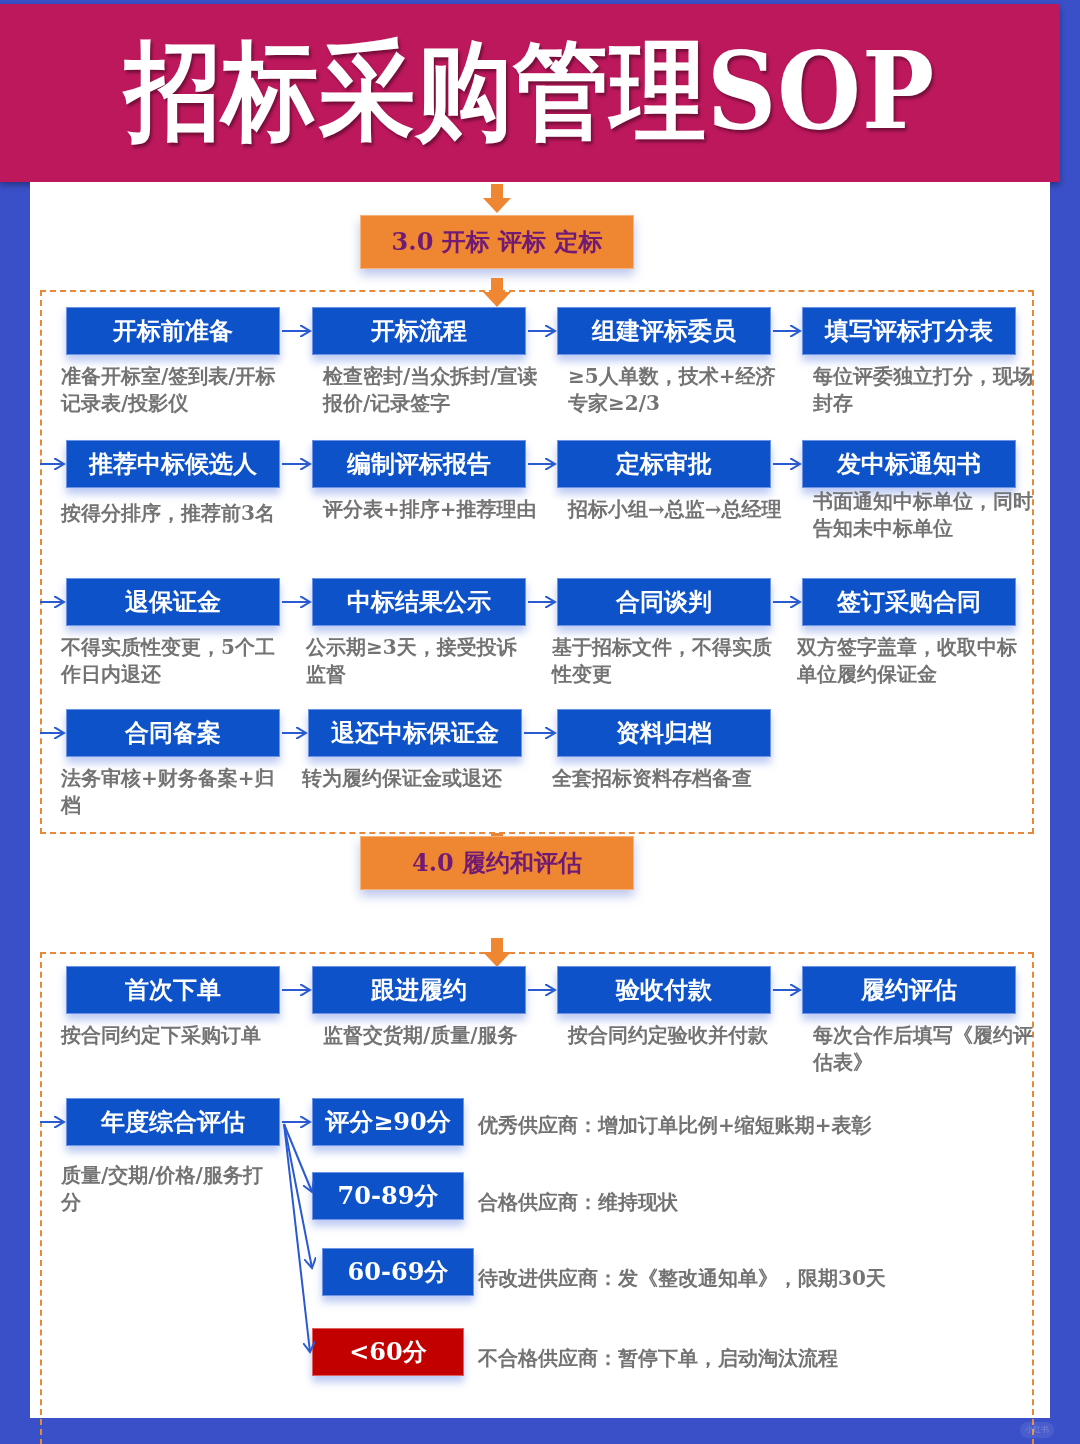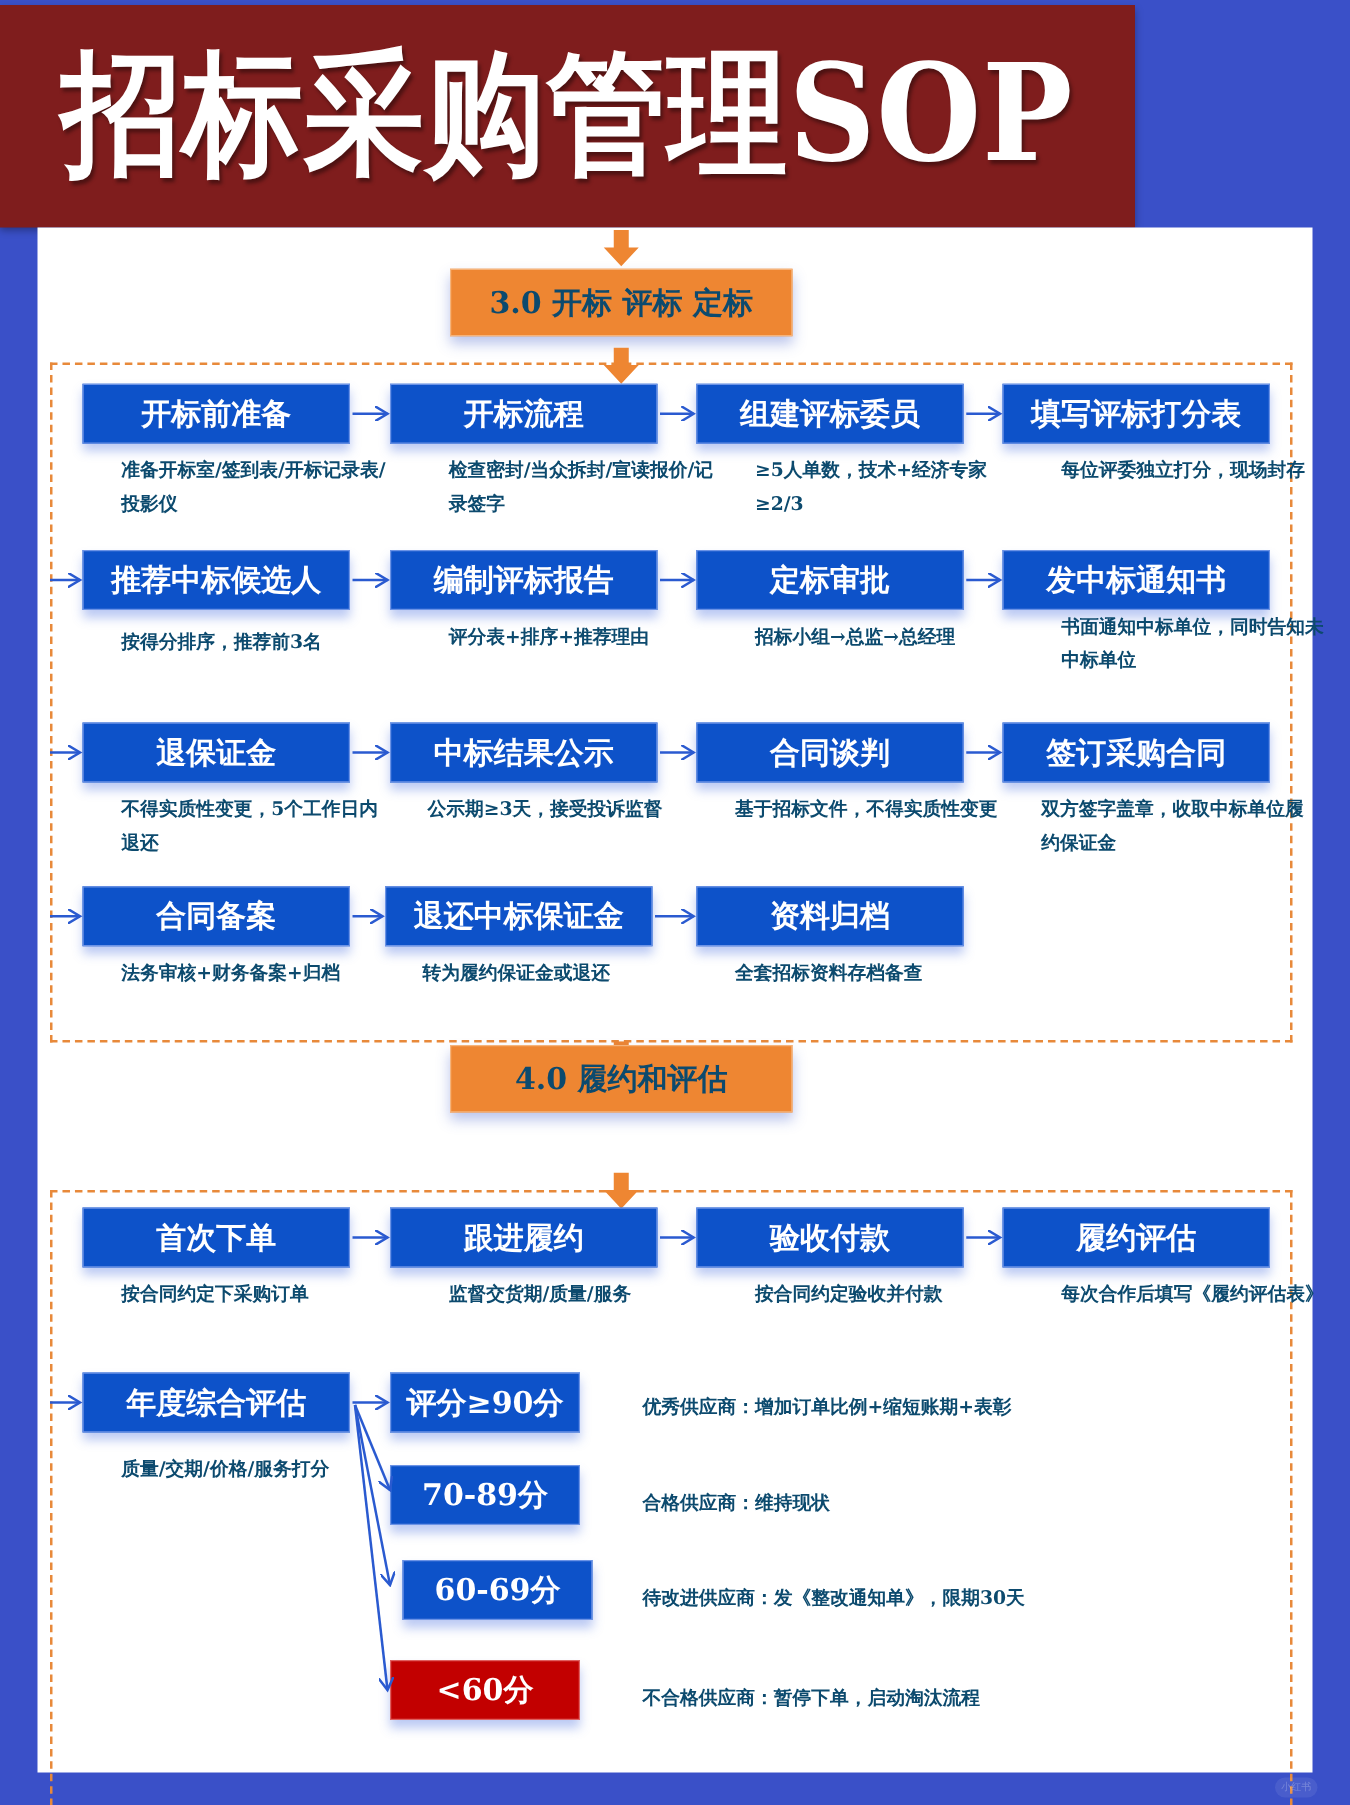--- a/index.html
+++ b/index.html
@@ -3,59 +3,59 @@
 <meta charset="utf-8">
 <style>
   * { box-sizing: border-box; margin: 0; padding: 0; }
   html, body { width: 1080px; height: 1444px; overflow: hidden; }
   body {
     background: #3a50c8;
     font-family: "DejaVu Serif", "Liberation Serif", serif;
     position: relative;
   }
   .header {
-    position: absolute; left: 0; top: 4px; width: 908px; height: 178px;
-    background: #7f1d1d;
+    position: absolute; left: 0; top: 4px; width: 1060px; height: 178px;
+    background: #be185d;
     box-shadow: 0 3px 6px rgba(0,0,0,0.35);
     display: flex; align-items: center; justify-content: center;
   }
   .header h1 {
     color: #ffffff; font-size: 96px; font-weight: bold; letter-spacing: 1px;
     text-shadow: 2px 3px 3px rgba(0,0,0,0.4);
     font-family: "DejaVu Serif", "Liberation Serif", serif;
     transform: scaleY(1.12);
   }
   .panel {
     position: absolute; left: 30px; top: 182px; width: 1020px; height: 1236px;
     background: #ffffff;
   }
   .dash-frame {
     position: absolute; border: 2px dashed #e8893a;
   }
   .stage {
-    position: absolute; background: #ee8632; color: #0c4a6e; font-weight: bold;
+    position: absolute; background: #ee8632; color: #701a75; font-weight: bold;
     font-size: 24px; display: flex; align-items: center; justify-content: center;
     box-shadow: 0 6px 10px rgba(60,90,200,0.35);
     border: 1px solid #f6b37a;
   }
   .down-arrow {
     position: absolute; width: 30px; height: 30px;
   }
   .step {
     position: absolute; width: 214px; height: 48px; background: #0d52c9;
     color: #fff; font-weight: bold; font-size: 24px;
     display: flex; align-items: center; justify-content: center;
     box-shadow: 0 6px 8px rgba(60,100,220,0.35);
     border: 1px solid #6c93e6;
   }
   .step.red { background: #c20000; border-color: #e06060; }
   .step.score { width: 152px; }
   .desc {
-    position: absolute; color: #0c4a6e; font-weight: bold; font-size: 15px;
-    line-height: 27px; width: 220px; margin-left: 36px;
+    position: absolute; color: #737373; font-weight: bold; font-size: 20px;
+    line-height: 27px; width: 220px;
   }
   .desc.wide { width: 560px; }
   .h-arrow, .l-arrow { position: absolute; }
   .watermark {
     position: absolute; right: 26px; bottom: 6px; width: 34px; height: 16px;
     border-radius: 8px; background: rgba(255,255,255,0.08);
     color: rgba(255,255,255,0.25); font-size: 8px; text-align: center; line-height: 16px;
     font-family: "DejaVu Sans", sans-serif;
   }
 </style>

